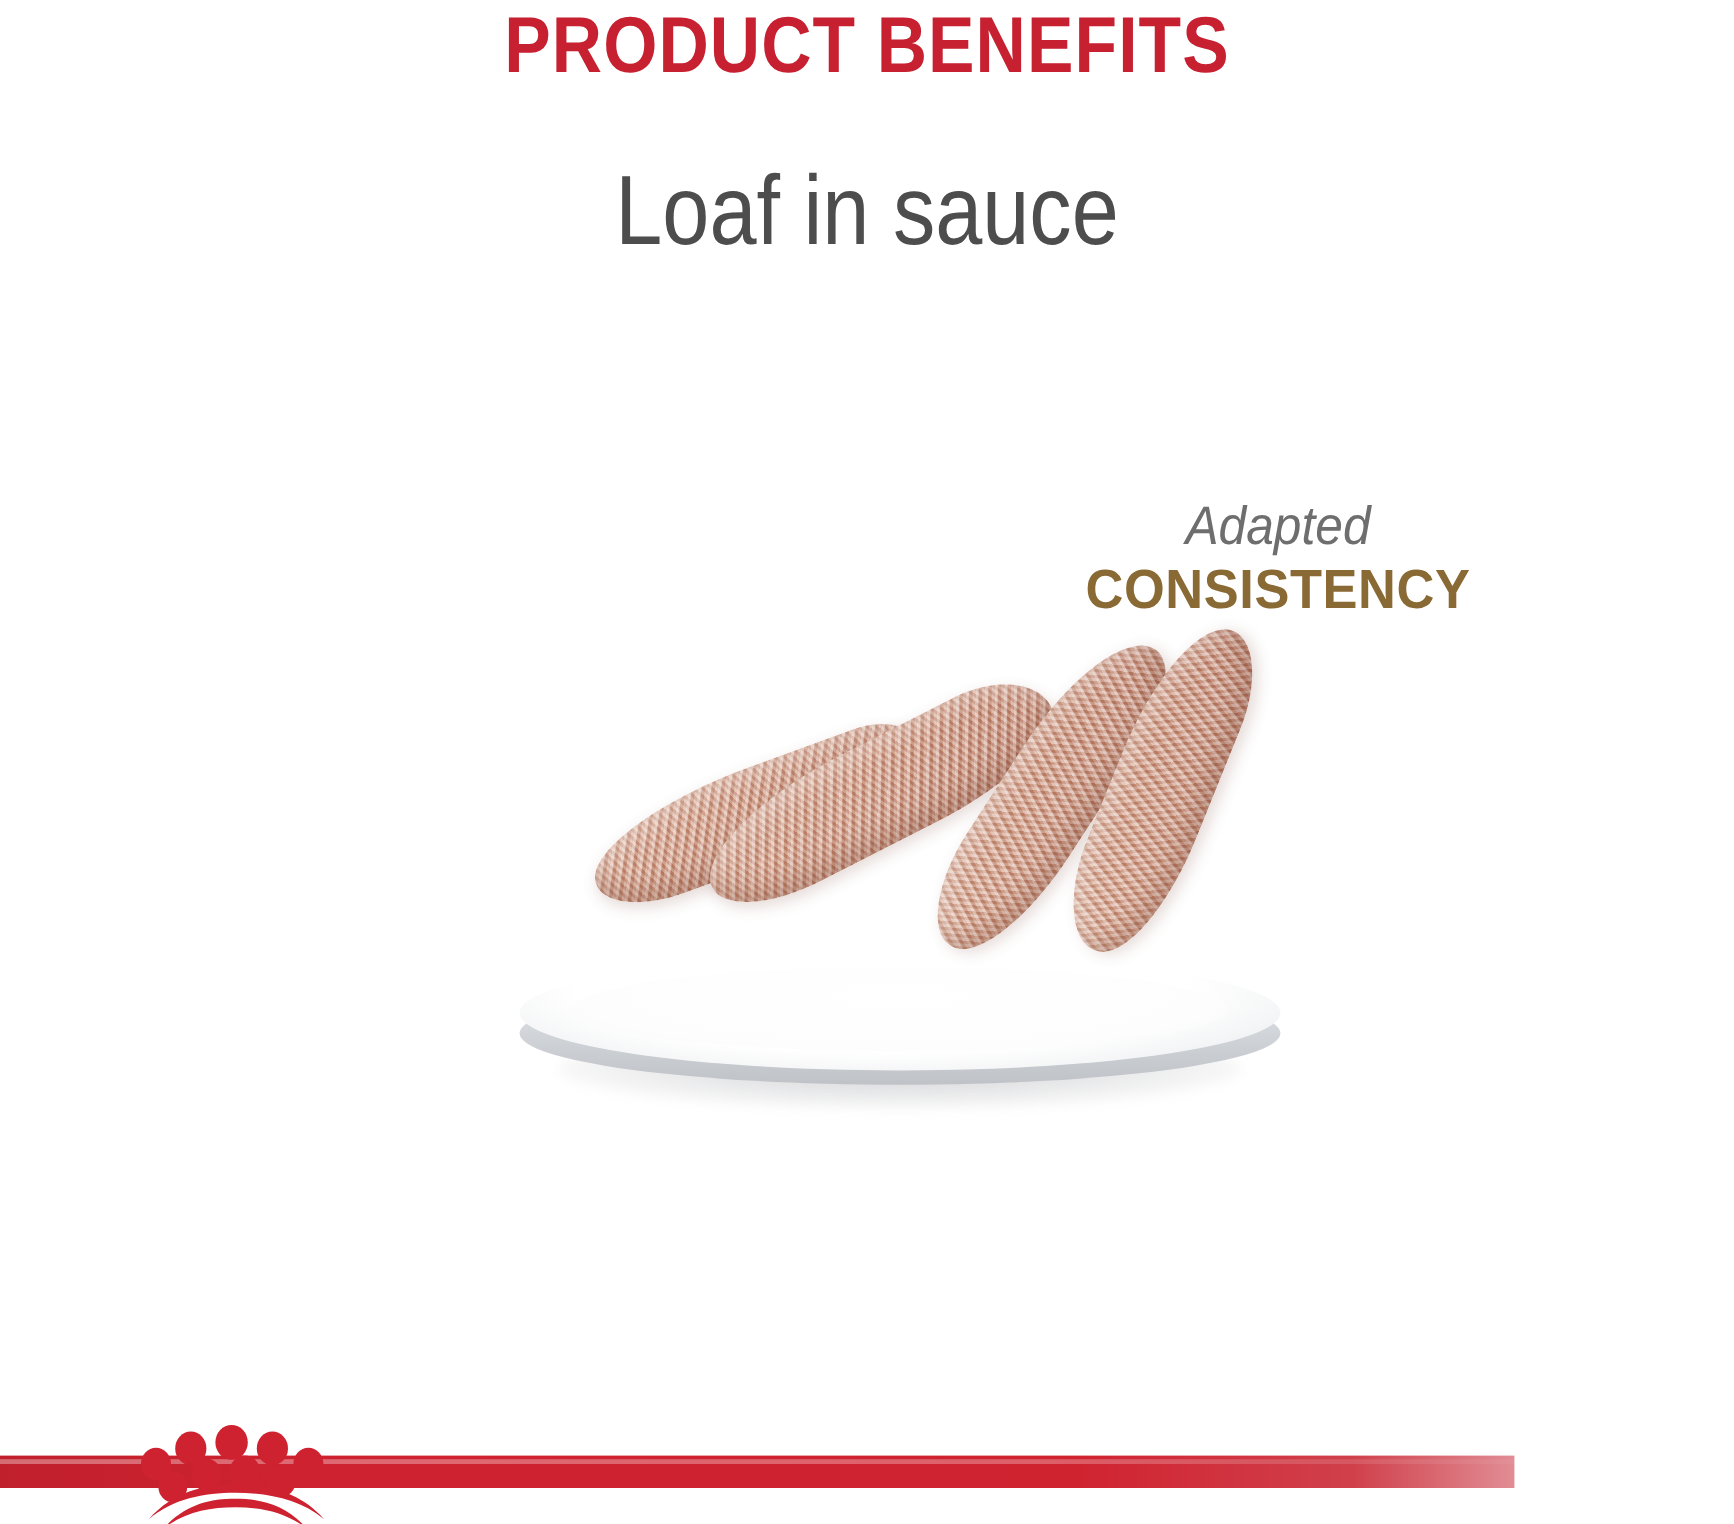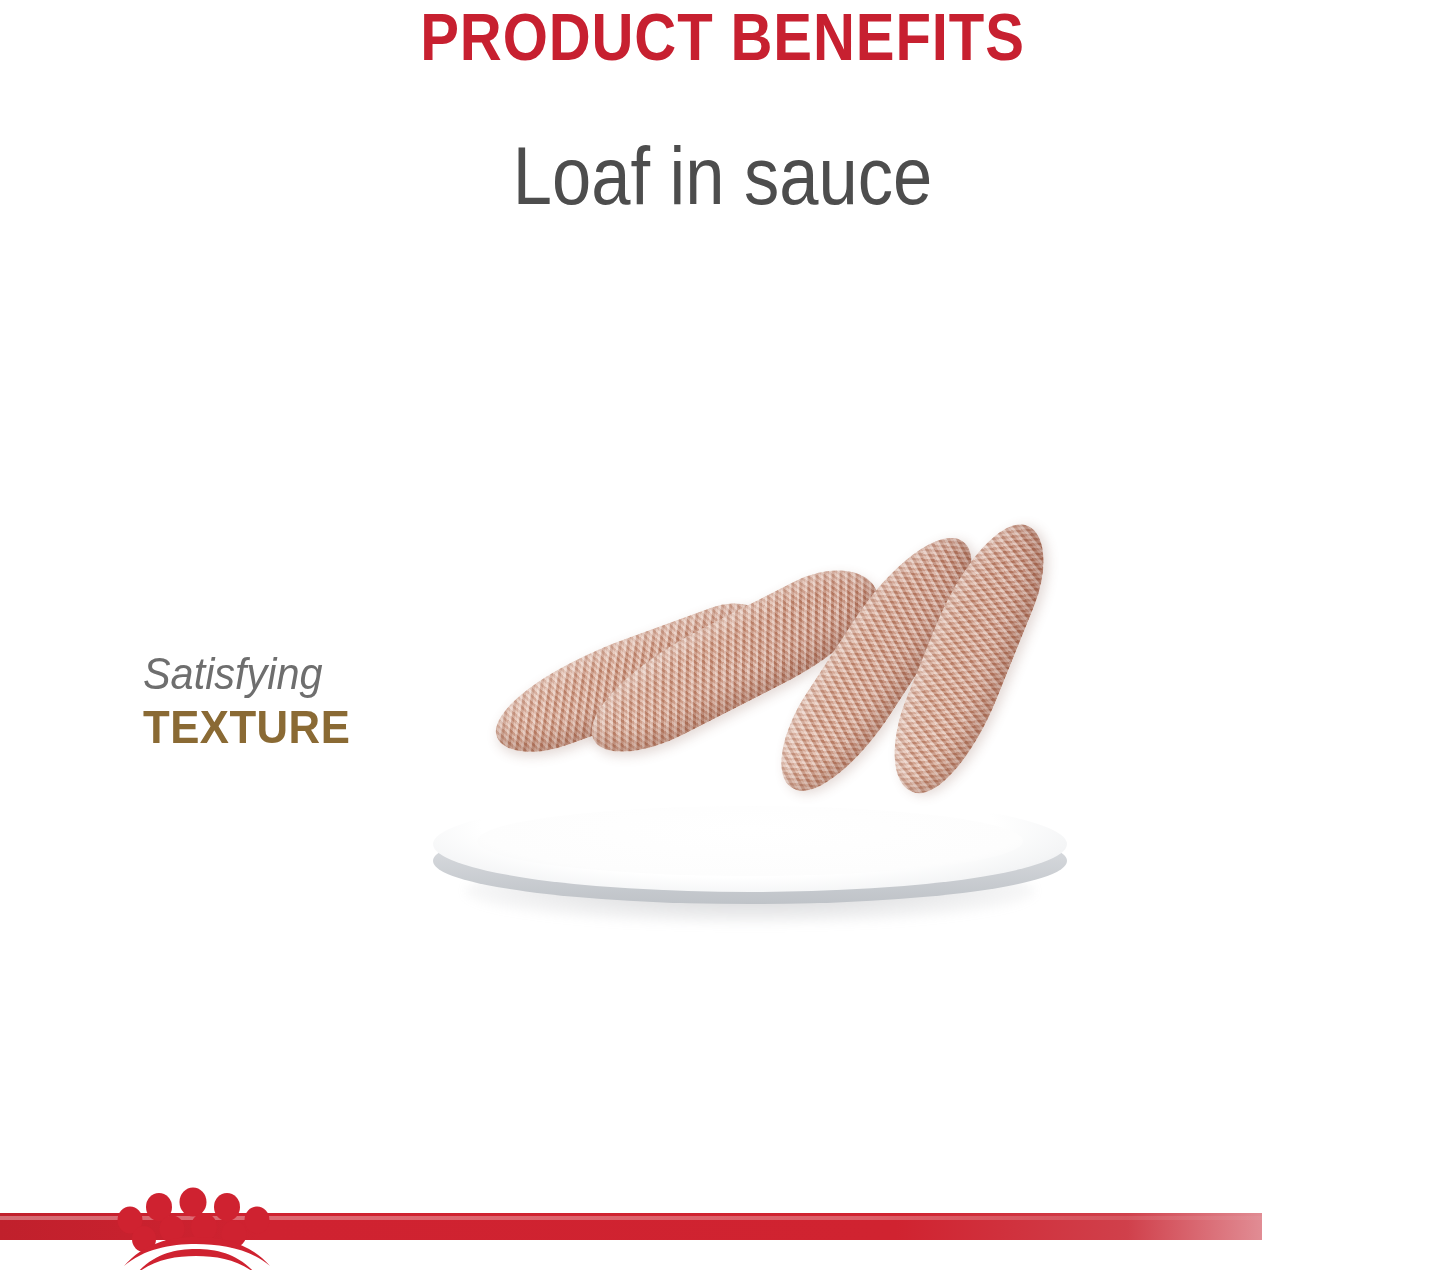--- a/index.html
+++ b/index.html
@@ -219,25 +219,25 @@
 </head>
 <body>
 
 <div id="page">
 
   <div class="hdr-title">PRODUCT BENEFITS</div>
 
   <div class="hdr-subtitle">Loaf in sauce</div>
 
 
-
-  <div class="benefit benefit-texture">
-    <span class="adj">Satisfying</span>
-    <span class="noun">TEXTURE</span>
+  <div class="benefit benefit-consistency">
+    <span class="adj">Adapted</span>
+    <span class="noun">CONSISTENCY</span>
   </div>
+
 
 
   <div class="plate-wrap">
     <div class="plate-shadow"></div>
     <div class="plate-base"></div>
     <div class="plate-top"></div>
     <div class="plate-inner"></div>
     <div class="loaf loaf-1"></div>
     <div class="loaf loaf-2"></div>
     <div class="loaf loaf-3"></div>

